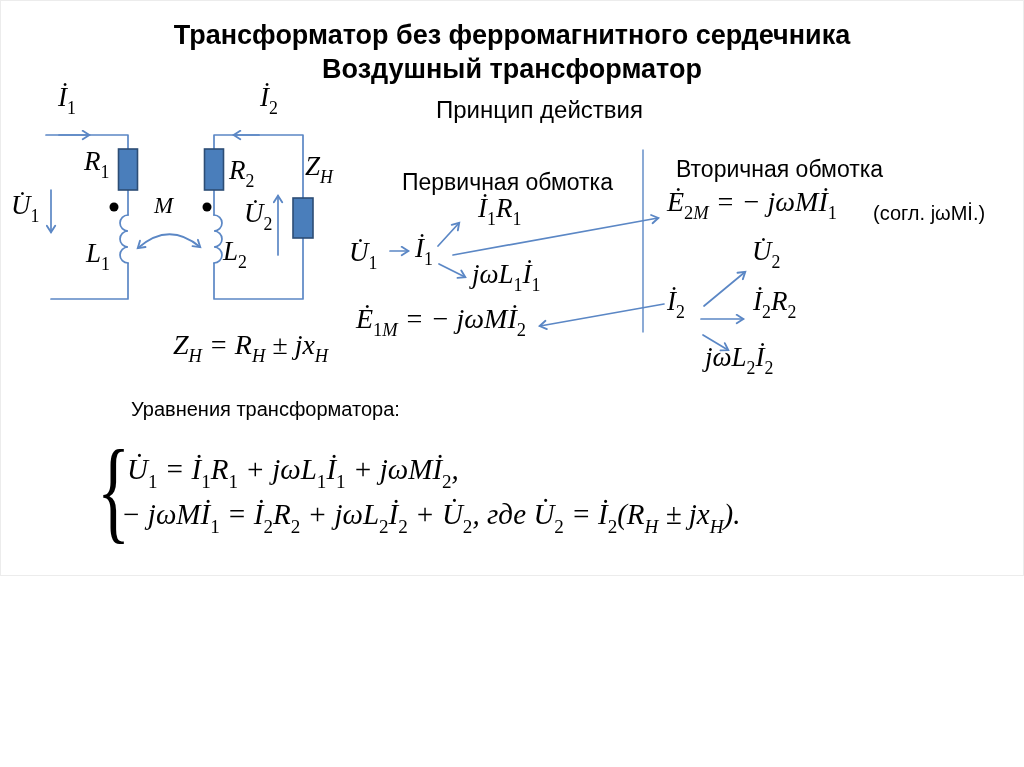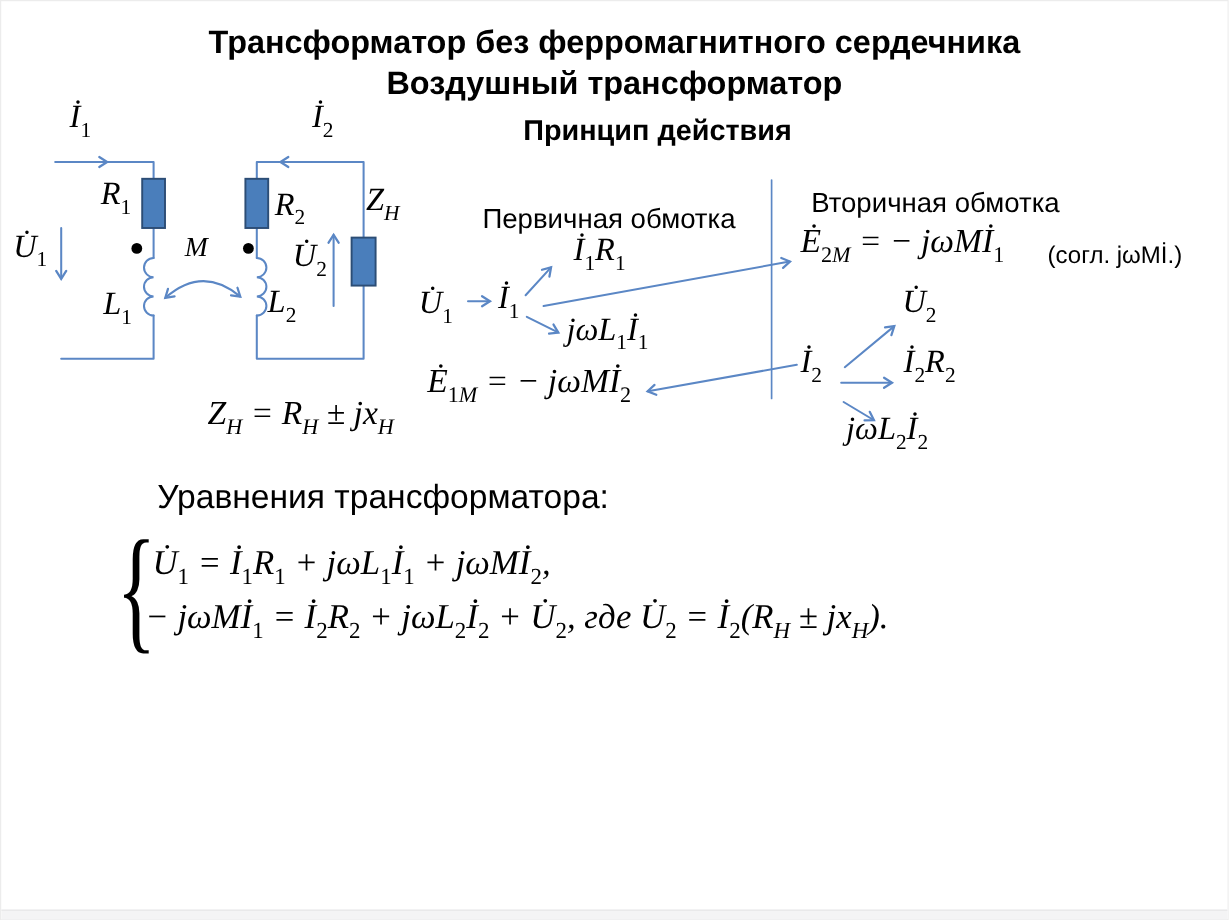--- a/index.html
+++ b/index.html
@@ -1,29 +1,29 @@
 <!DOCTYPE html>
 <html style="--wire: #5b87c5; --fill: #4a7ebb; --cstroke: #2c4d75;"><head>
 <meta charset="utf-8">
 <style>
   html,body{margin:0;padding:0;background:#fff;}
-  .slide{position:relative;width:1024px;height:767px;background:#fff;overflow:hidden;
+  .slide{position:relative;width:1024px;height:576px;background:#fff;overflow:hidden;
          box-sizing:border-box;border:1px solid #ececec;
          font-family:"Liberation Sans","DejaVu Sans",sans-serif;color:#000;}
   .gfx{position:absolute;left:0;top:0;z-index:1;}
   .w{stroke:var(--wire,#5b87c5);fill:none;stroke-width:1.7px;stroke-linecap:round;}
   .comp{fill:var(--fill,#4a7ebb);stroke:var(--cstroke,#2c4d75);stroke-width:1.6px;}
   .dot{fill:#000;stroke:none;}
   .txt{position:absolute;z-index:2;white-space:nowrap;line-height:1.12;}
   .titles{position:absolute;left:0;top:17px;width:100%;text-align:center;z-index:2;
           font-weight:bold;font-size:27px;line-height:34px;}
-  .hdr{font-weight:bold;font-size:24px;}
+  .hdr{font-weight:normal;font-size:24px;}
   .lbl{font-size:23px;}
   .note{font-size:20px;}
-  .eqlbl{font-size:28px;}
+  .eqlbl{font-size:20px;}
   .m{position:absolute;z-index:2;white-space:nowrap;line-height:1.05;
      font-family:"Liberation Serif","DejaVu Serif",serif;font-style:italic;font-size:27px;text-align:center;}
   .m sub{font-size:0.66em;vertical-align:-0.45em;line-height:0;}
   .m sub .d{font-style:normal;}
   .big{font-size:28px;}
   .eq{font-size:29px;}
   .brace{position:absolute;z-index:2;font-family:"Liberation Serif","DejaVu Serif",serif;
          font-style:normal;font-size:115px;line-height:1;transform:scaleX(0.6);transform-origin:left top;}
   .strip{position:absolute;left:0;top:757px;width:100%;height:10px;background:#f4f4f5;
          border-top:1px solid #e7e7e8;z-index:3;}

